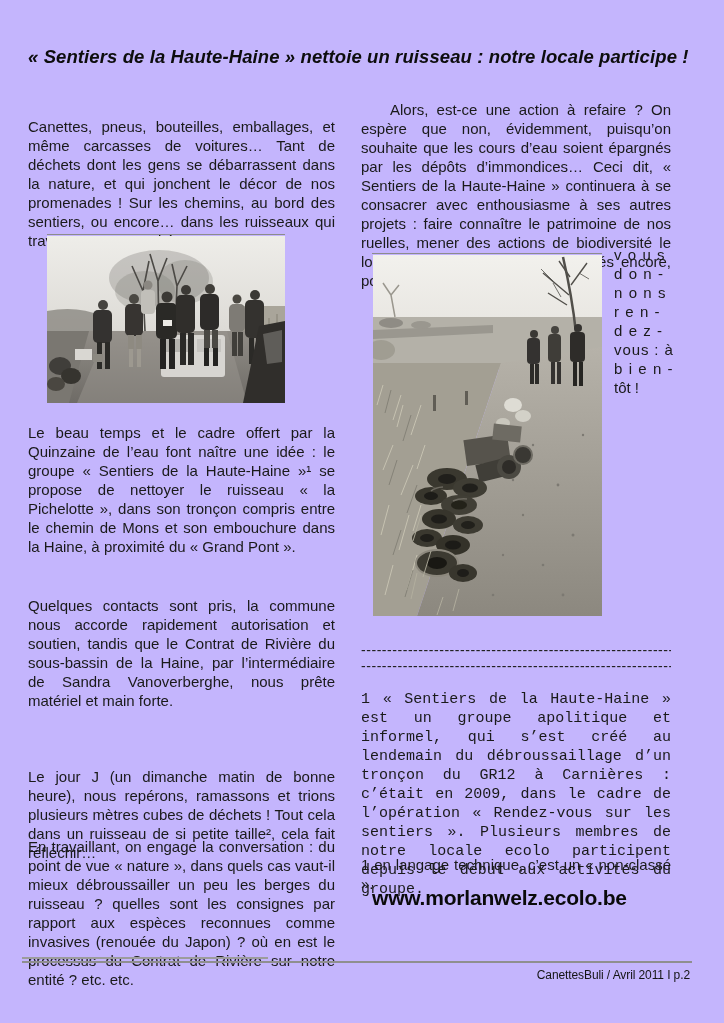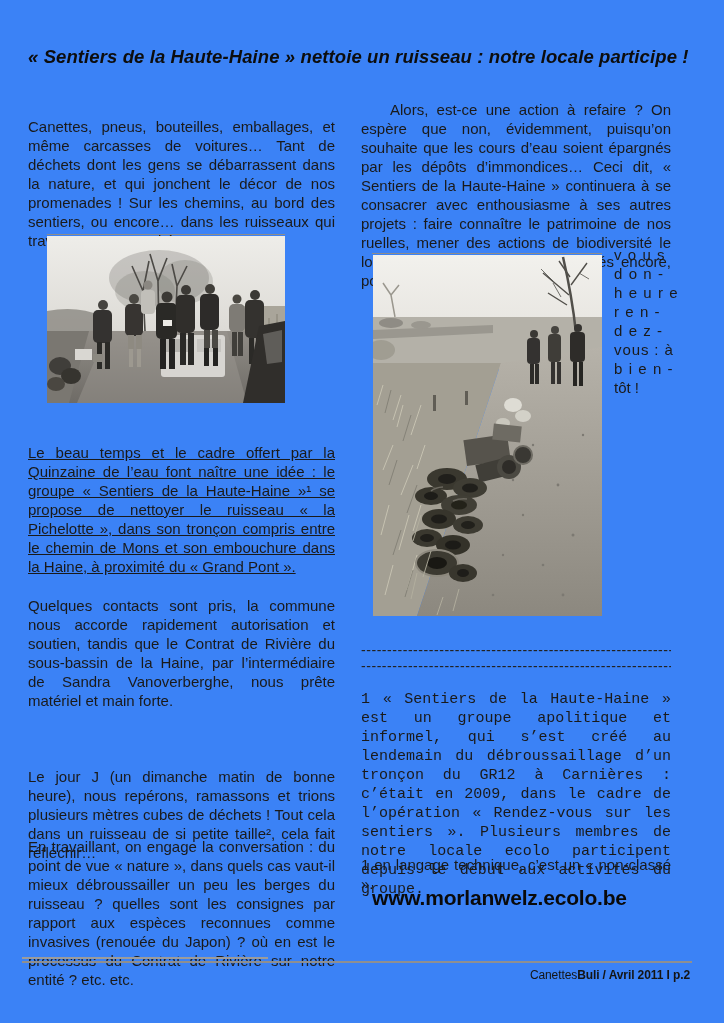--- a/index.html
+++ b/index.html
@@ -1,34 +1,34 @@
 <!DOCTYPE html>
 <html lang="fr"><head>
 <meta charset="utf-8">
 <style>
   html,body{margin:0;padding:0;background:#ffffff;}
   .page{
     position:relative;width:724px;height:1023px;margin:0 auto;
-    background:#3b82f6;overflow:hidden;
+    background:#c4b5fd;overflow:hidden;
     font-family:"Liberation Sans","DejaVu Sans",sans-serif;
     color:#1a1a1a;
   }
   .title{
     position:absolute;left:28px;top:33px;width:662px;
     font-size:18.5px;line-height:1.25;font-weight:bold;font-style:italic;
     color:#0d0d0d;letter-spacing:.1px;text-align:left;
   }
   .para{
     position:absolute;font-size:15px;line-height:19px;
     text-align:justify;color:#1a1a1a;
   }
   .lcol{left:28px;width:307px;}
   .rcol{left:361px;width:310px;}
   .p1{top:102px;}
-  .p2{top:428px;text-decoration:underline;}
+  .p2{top:408px;}
   .p3{top:581px;}
   .p4{top:752px;}
   .p5{top:822px;}
   .lead{top:85px;text-indent:29px;}
   .photo-rule{position:absolute;height:1px;background:#8c8c8c;}
   .rule-left{left:47px;top:234px;width:238px;}
   .rule-right{left:372px;top:253px;width:230px;}
   .photo{position:absolute;display:block;}
   .photo-left{left:47px;top:236px;width:238px;height:167px;}
   .photo-right{left:373px;top:255px;width:229px;height:361px;}
@@ -53,21 +53,21 @@
     font-size:21px;font-weight:bold;letter-spacing:-.2px;color:#0a0a0a;
     text-align:left;
   }
   .end-rule{position:absolute;left:22px;top:957px;width:246px;height:2px;background:#9c9c9c;}
   .footer-rule{position:absolute;left:22px;top:961px;width:670px;height:2px;background:#8f8f8f;}
   .footer-credit{
     position:absolute;right:34px;top:967px;width:400px;
     font-size:12px;line-height:16px;color:#141414;text-align:right;
     letter-spacing:-.1px;
   }
-  .footer-credit b{font-weight:bold;}
+  .footer-credit b{font-weight:normal;}
 </style>
 </head>
 <body>
 
 <div class="page">
 
   <h1 class="title">« Sentiers de la Haute-Haine » nettoie un ruisseau : notre locale participe !</h1>
 
   <p class="para lcol p1">Canettes, pneus, bouteilles, emballages, et même carcasses de voitures… Tant de déchets dont les gens se débarrassent dans la nature, et qui jonchent le décor de nos promenades ! Sur les chemins, au bord des sentiers, ou encore… dans les ruisseaux qui traversent notre entité.</p>
 
@@ -258,21 +258,21 @@
         <circle cx="190" cy="340" r="1.4"></circle>
         <circle cx="120" cy="340" r="1.3"></circle>
         <circle cx="210" cy="180" r="1.2"></circle>
         <circle cx="140" cy="225" r="1.2"></circle>
     </g>
   </svg>
 
   <div class="wrap-block">
     <div class="wrap-line sp">vous</div>
     <div class="wrap-line sp">don-</div>
-    <div class="wrap-line sp">heure</div>
+    <div class="wrap-line sp">nons</div>
     <div class="wrap-line sp">ren-</div>
     <div class="wrap-line sp">dez-</div>
     <div class="wrap-line sp2">vous : à</div>
     <div class="wrap-line sp">bien-</div>
     <div class="wrap-line">tôt !</div>
   </div>
 
   <div class="dashes d1">------------------------------------------------------------</div>
   <div class="dashes d2">------------------------------------------------------------</div>
 

